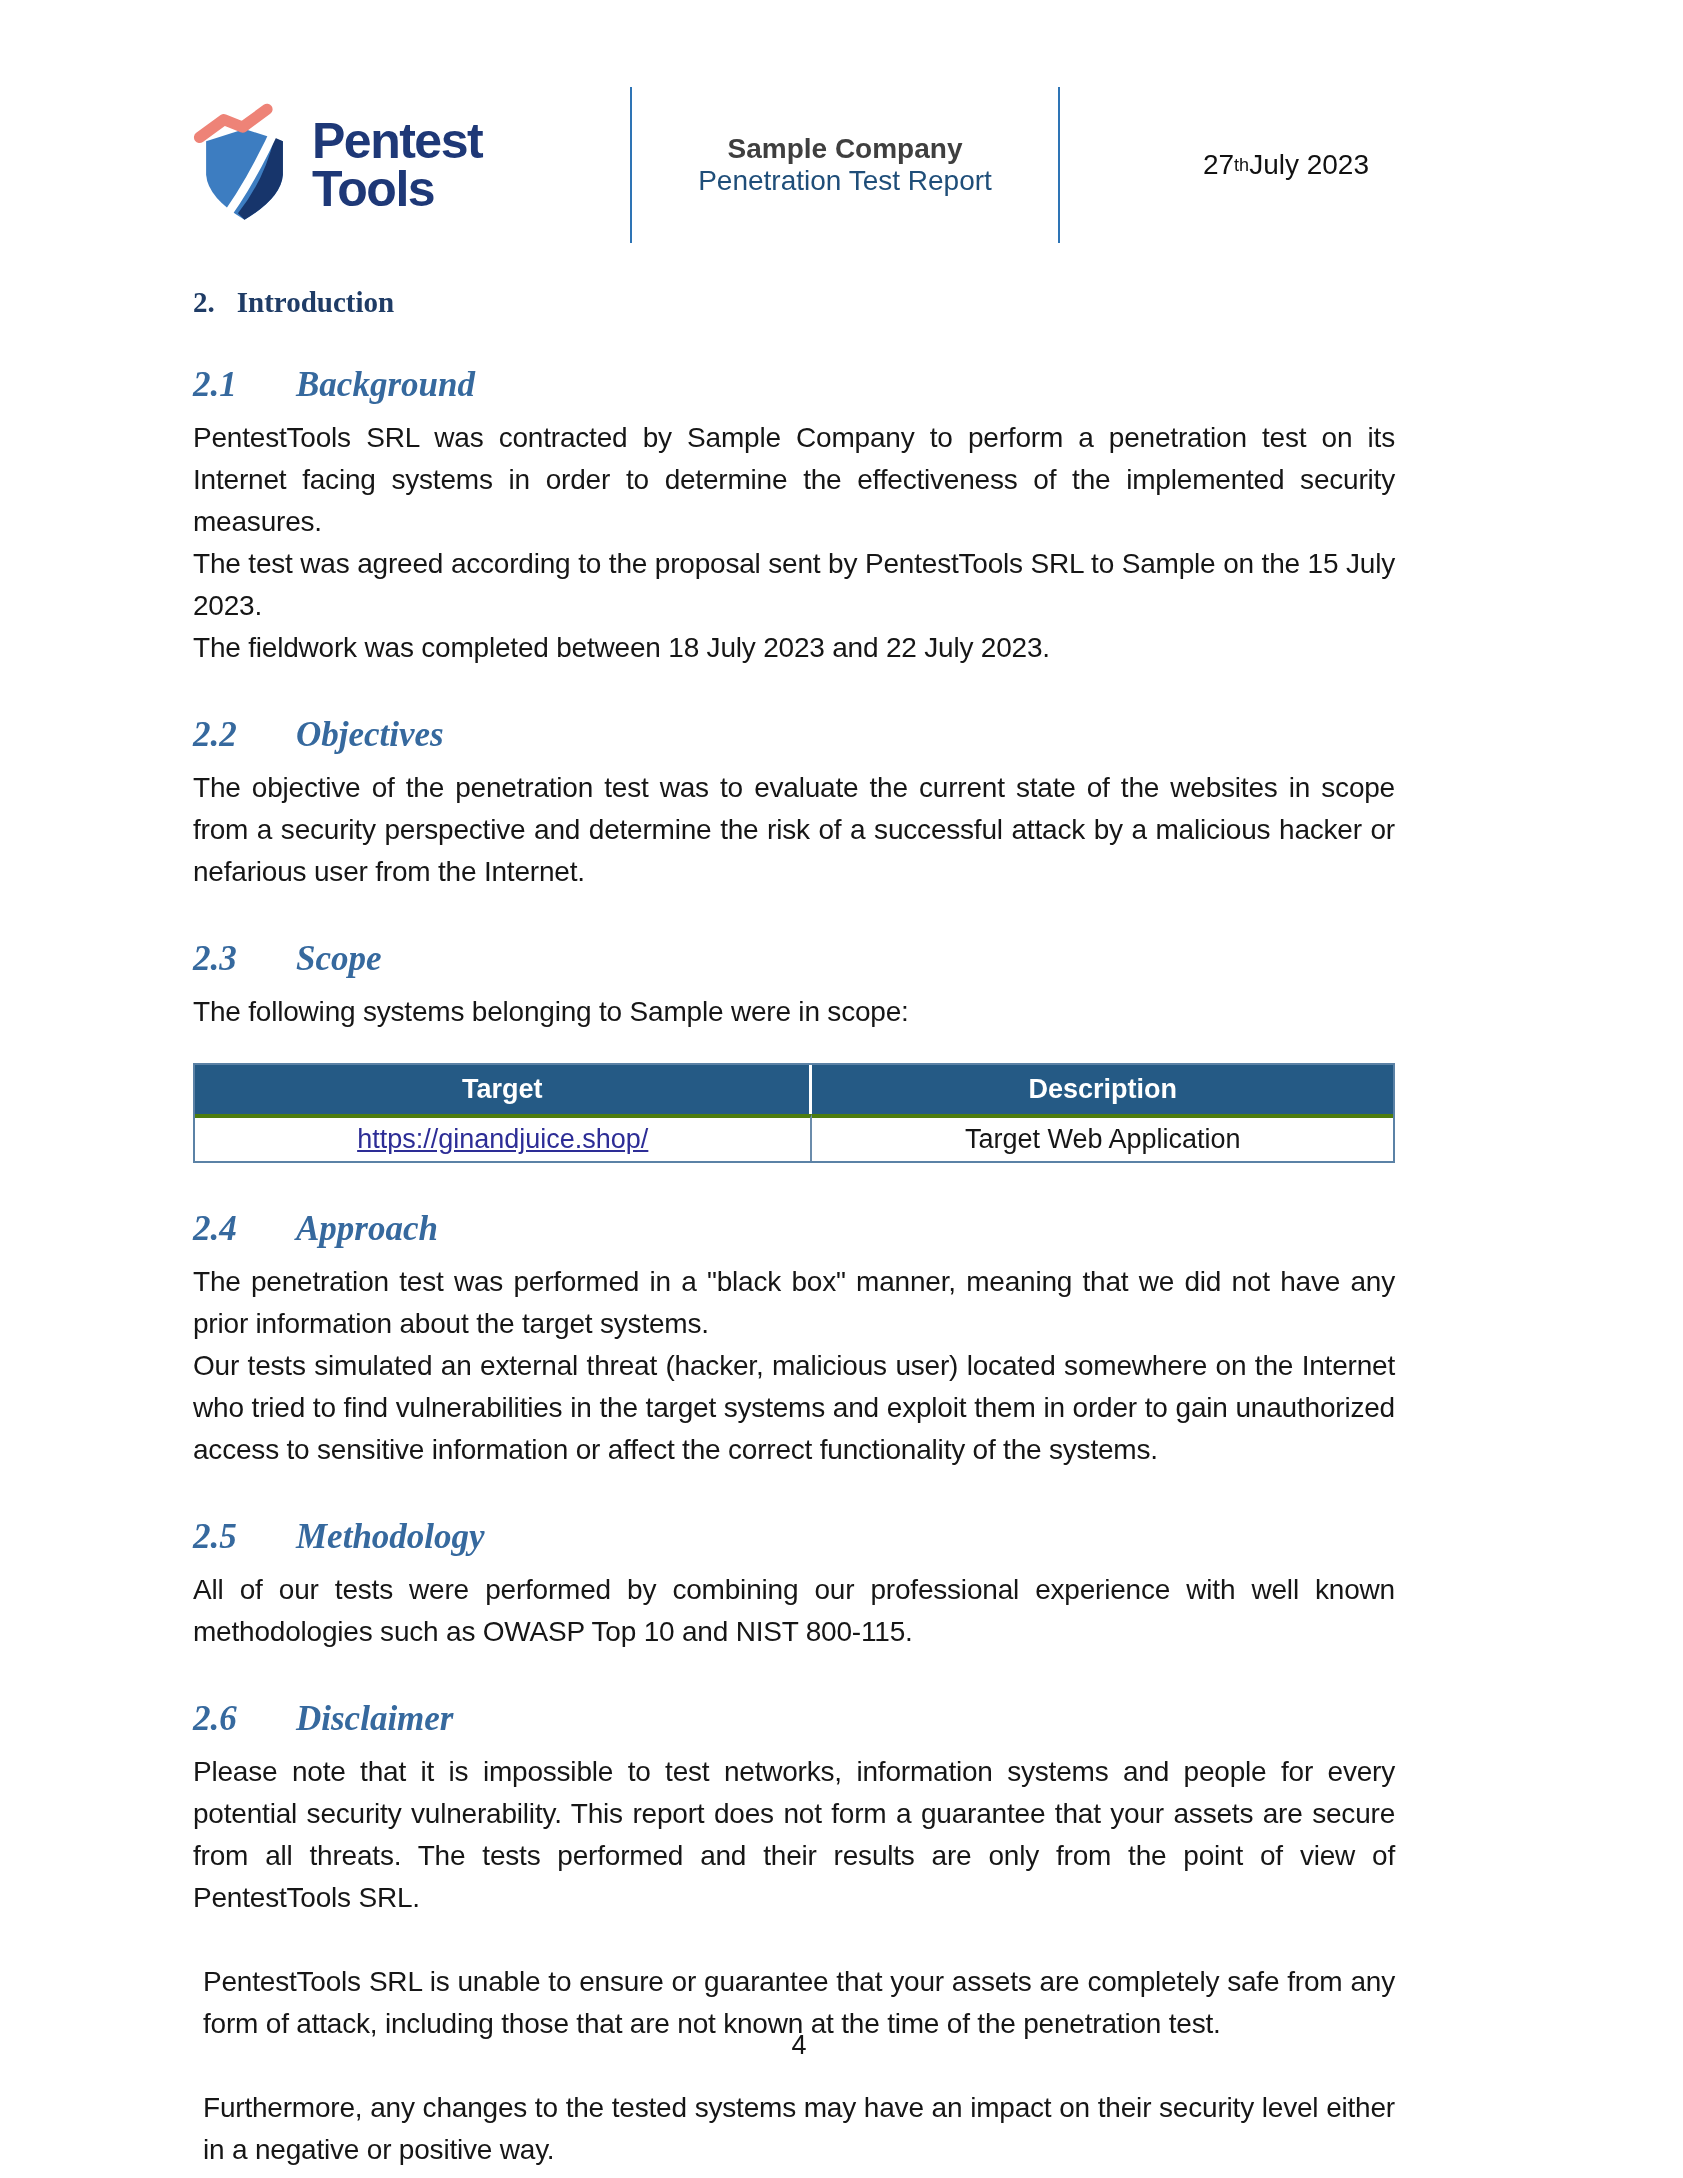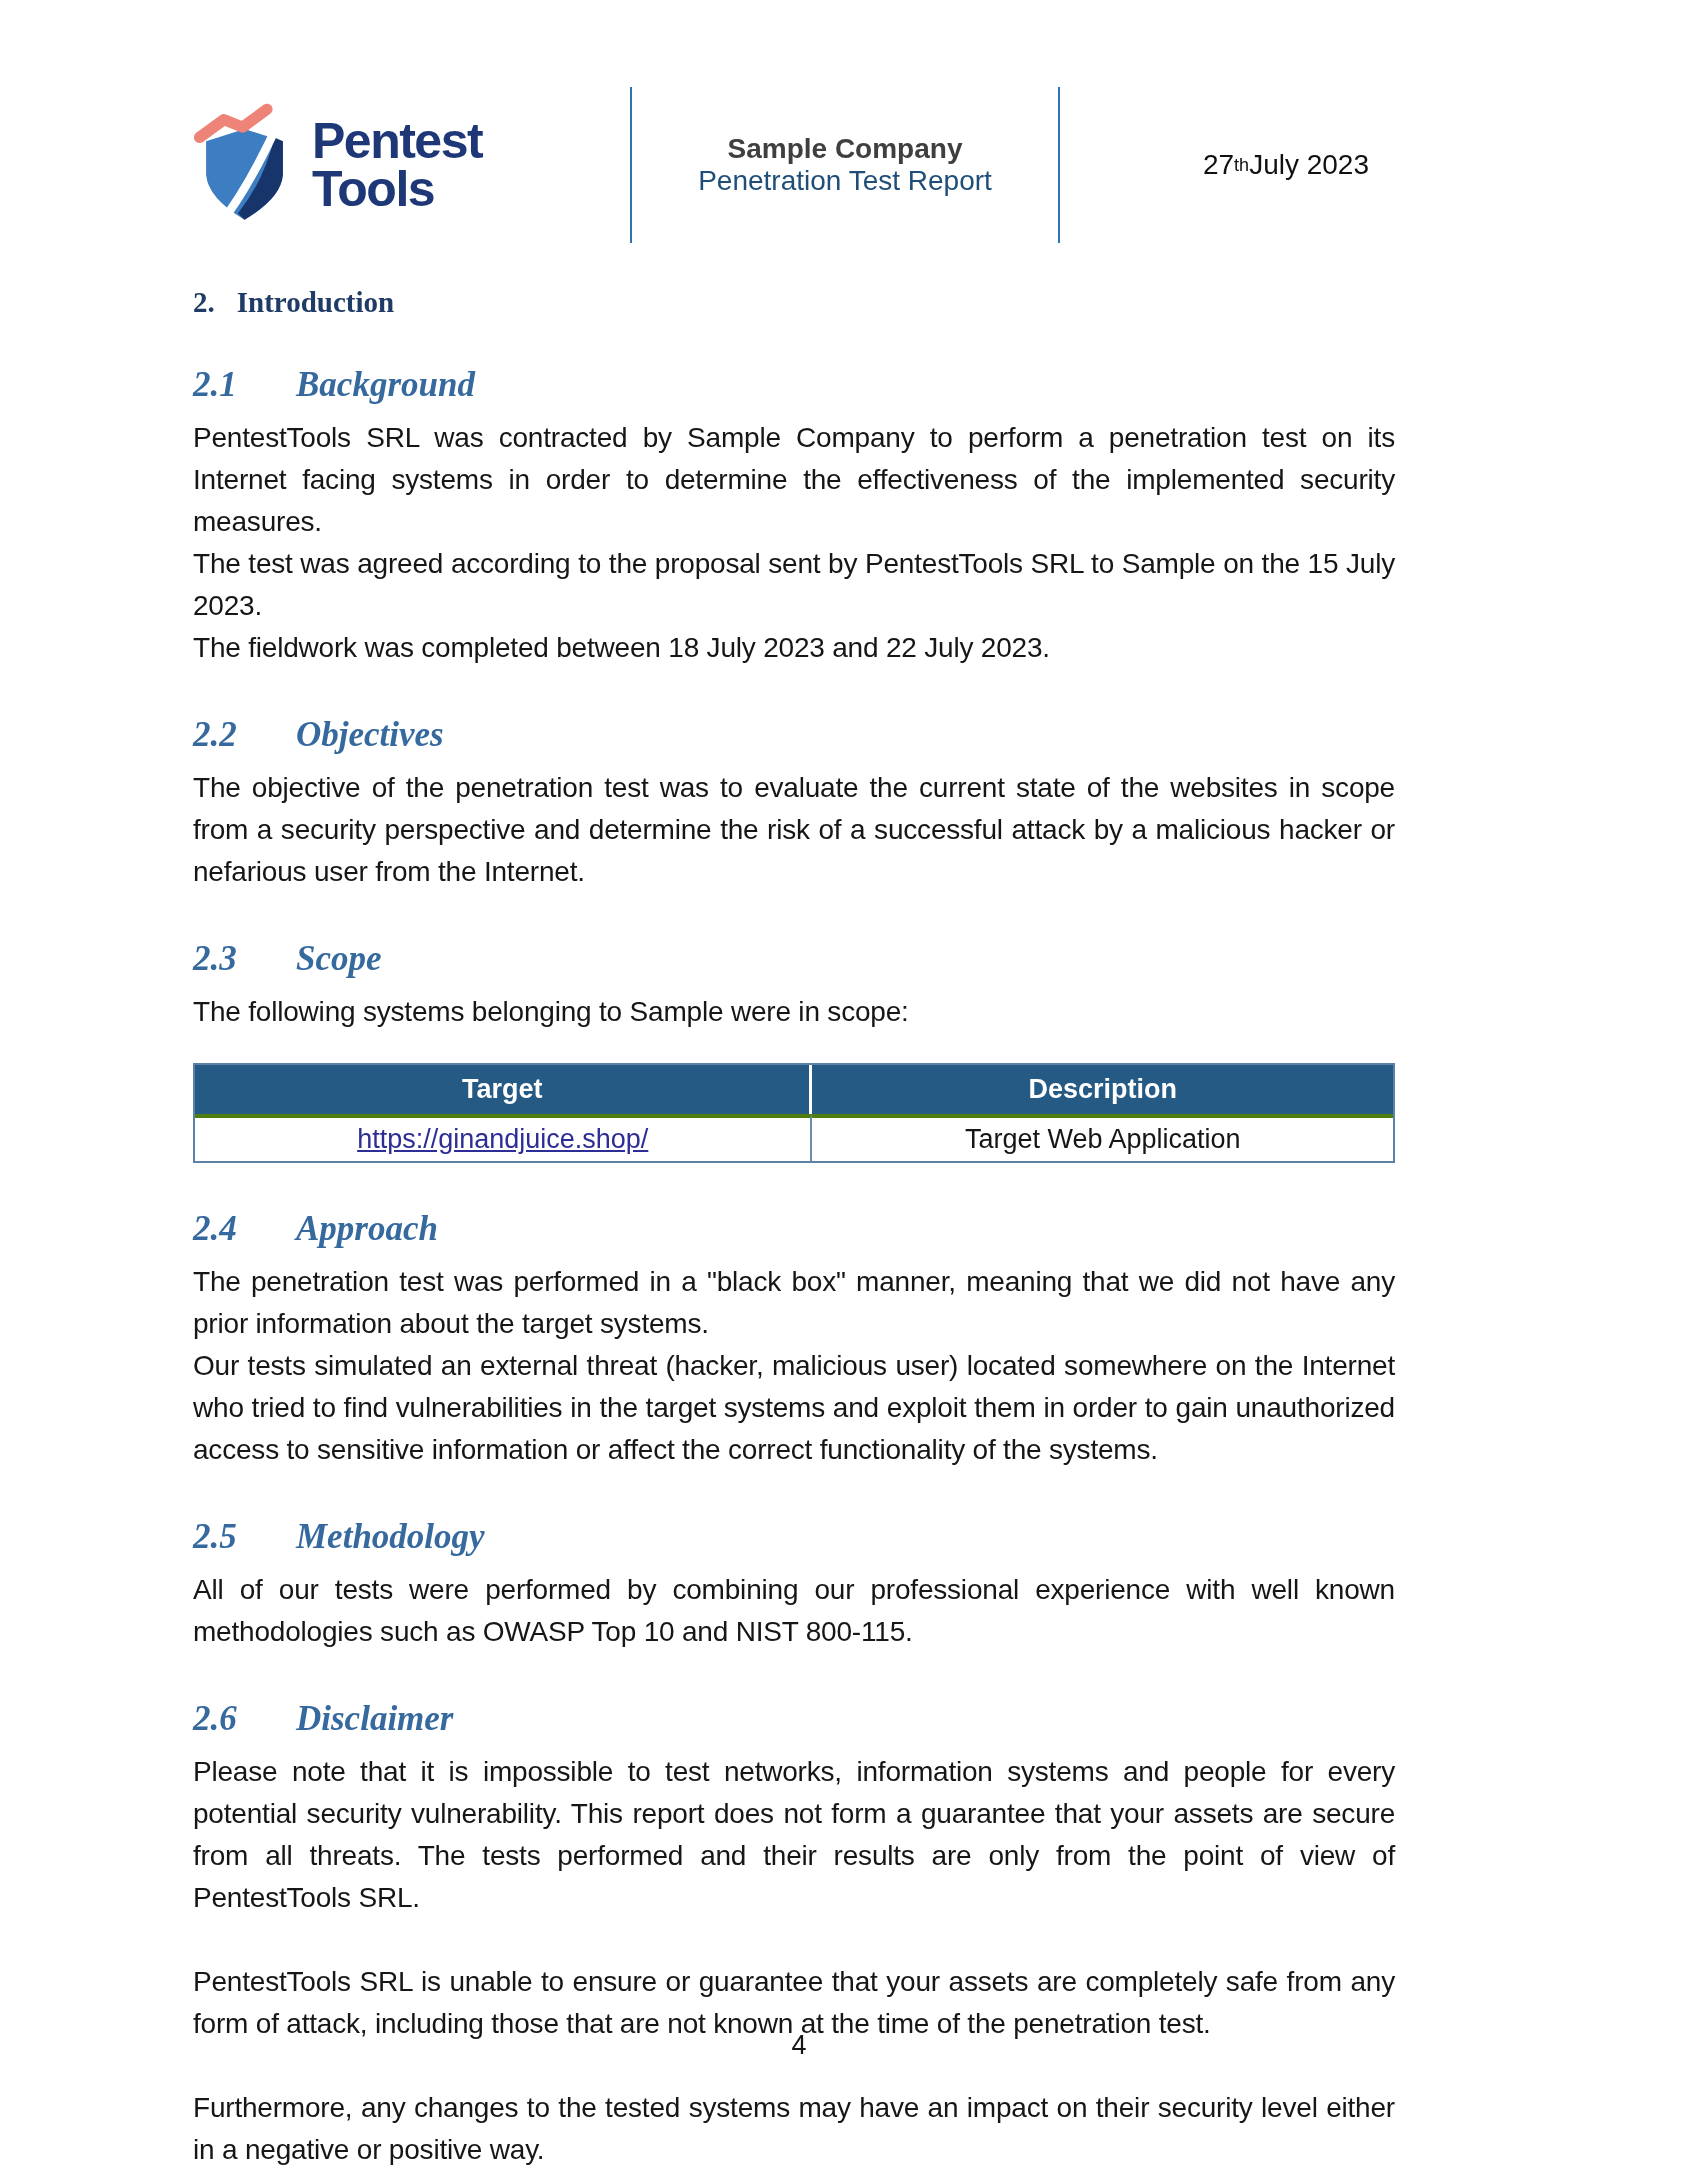--- a/index.html
+++ b/index.html
@@ -46,21 +46,21 @@
     font-family:"Liberation Serif","DejaVu Serif",serif;
     font-weight:bold;font-size:35px;color:#36699e;
     margin:46px 0 12px 0;
     font-style:italic;
   }
   .h2 .num{display:inline-block;min-width:103px;}
   .body-p{
     font-size:28px;line-height:42px;color:#161616;
     text-align:justify;margin:0;letter-spacing:-0.2px;
   }
-  .body-p.spaced{margin-top:42px;}
+  .body-p.spaced{margin-top:42px;margin-left:10px;}
   
   .scope-table{
     width:100%;margin:30px 0 8px 0;
     border:2px solid #5b82a6;
     border-collapse:separate;border-spacing:0;
   }
   .scope-table th{
     background:#255a85;color:#ffffff;
     font-size:27px;font-weight:bold;
     padding:9px 0;text-align:center;

